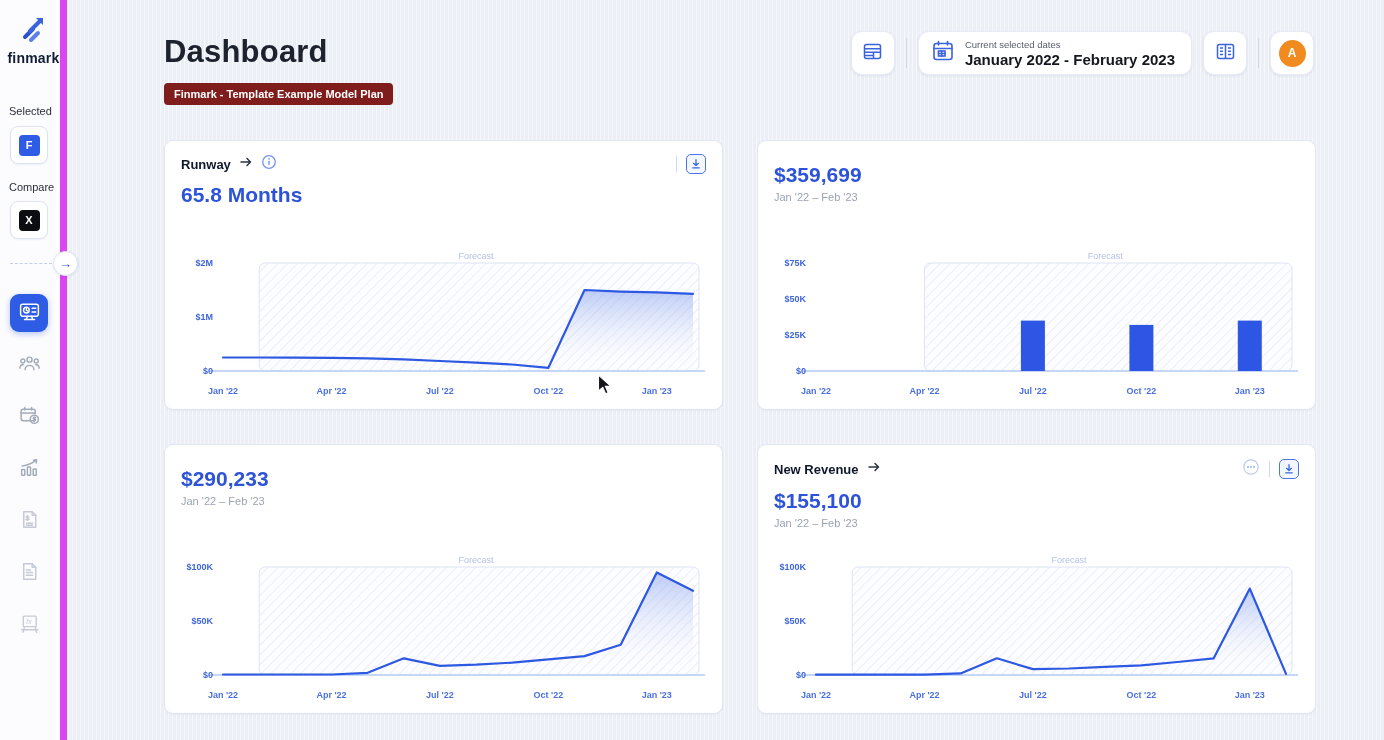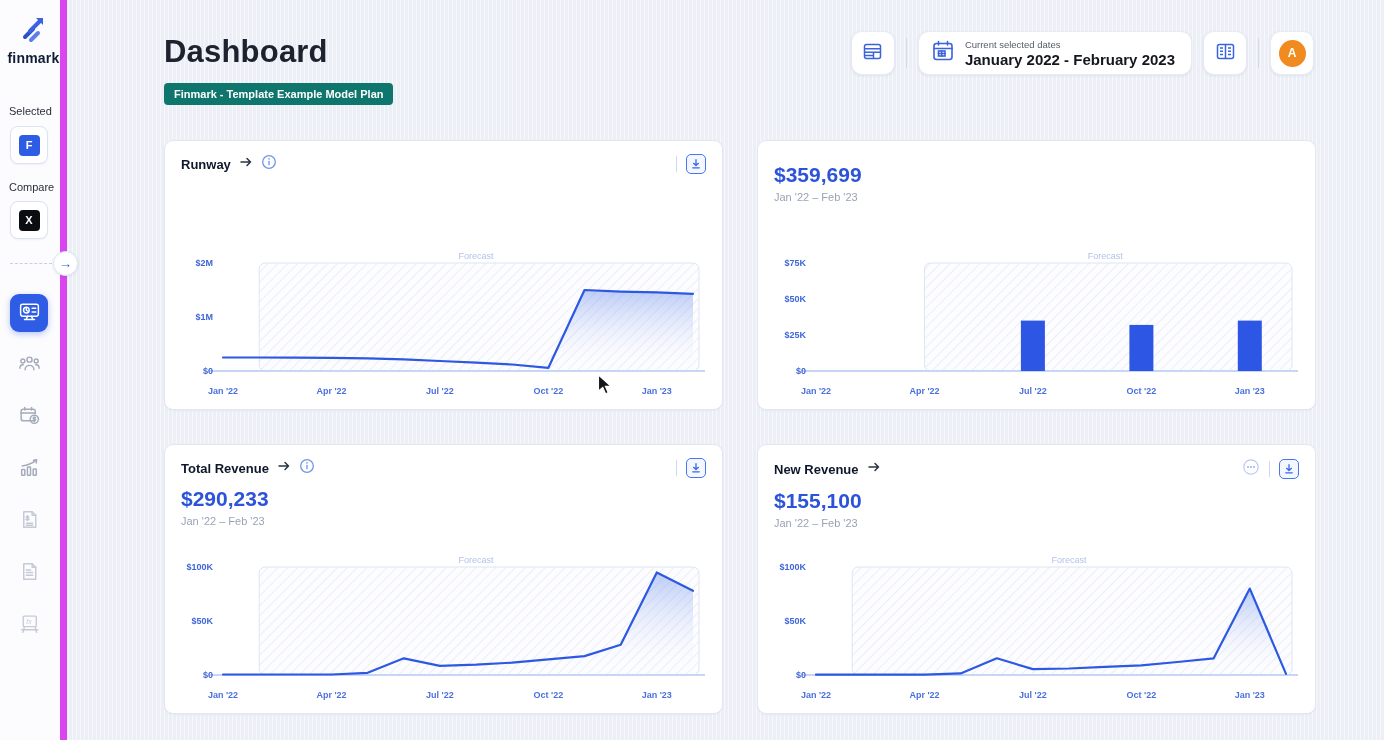--- a/index.html
+++ b/index.html
@@ -34,21 +34,21 @@
   .nav-item { width:38px; height:38px; border-radius:9px; display:flex; align-items:center;
     justify-content:center; color:#a3aab8; cursor:pointer; }
   .nav-item.dim { color:#c5cad6; }
   .nav-item.active { background:#2e5ce5; color:#fff; box-shadow:0 2px 6px rgba(46,92,229,.35); }
   .nav-item svg { width:23px; height:23px; }
 
   
   .main { position:relative; flex:1; height:740px;padding-left:20px; }
   .page-head { position:absolute; top:34px; left:97px; }
   .page-title { font-size:31px; font-weight:800; color:#1c222e; letter-spacing:.2px; }
-  .plan-badge { display:inline-block; margin-top:13px; background:#0f766e; color:#fff;
+  .plan-badge { display:inline-block; margin-top:13px; background:#7f1d1d; color:#fff;
     font-size:11px; font-weight:700; padding:5px 10px; border-radius:4px; cursor:pointer;text-align:center; }
 
   .head-actions { position:absolute; top:31px; right:70px; display:flex; align-items:center; gap:11px; }
   .icon-btn { height:44px; min-width:44px; background:#fff; border:1px solid #e7ebf5;
     border-radius:11px; display:flex; align-items:center; justify-content:center;
     cursor:pointer; box-shadow:0 1px 3px rgba(30,50,120,.08); color:#3a63dd; }
   .head-divider { width:1px; height:30px; background:#d4dae8; }
   .date-btn { display:flex; align-items:center; gap:10px; padding:0 16px 0 12px; }
   .date-text-label { font-size:9.5px; color:#565c69; }
   .date-text-value { font-size:15px; font-weight:800; color:#14171e; margin-top:1px; }
@@ -224,20 +224,21 @@
           <div class="head-right">
 
             <span class="mini-divider"></span>
             <span class="dl-btn">
                 <svg width="12" height="12" viewBox="0 0 14 14" fill="none" stroke="#3c66e6" stroke-width="1.5" stroke-linecap="round" stroke-linejoin="round">
                   <path d="M7 2v6.5 M4.2 6.2L7 8.8l2.8-2.6 M3.2 11.5h7.6"></path>
                 </svg>
               </span>
           </div>
         </div>
+        <div class="card-value">65.8 Months</div>
 
         <div class="chart-wrap"><svg width="527" height="150" viewBox="0 0 527 150">
               <defs>
                 <pattern id="h0" width="7" height="7" patternUnits="userSpaceOnUse" patternTransform="rotate(45)">
                   <rect width="7" height="7" fill="#fdfdff"></rect>
                   <line x1="0" y1="0" x2="0" y2="7" stroke="#e3e8f5" stroke-width="1.4"></line>
                 </pattern>
                 <linearGradient id="g0" x1="0" y1="0" x2="0" y2="1">
                   <stop offset="0" stop-color="#7d9bee" stop-opacity="0.5"></stop>
                   <stop offset="0.55" stop-color="#a9bdf2" stop-opacity="0.16"></stop>
@@ -287,40 +288,20 @@
               <text x="258.9" y="143" text-anchor="middle" font-size="9" font-weight="600" fill="#4a70dd">Jul '22</text>
               <text x="367.4" y="143" text-anchor="middle" font-size="9" font-weight="600" fill="#4a70dd">Oct '22</text>
               <text x="475.8" y="143" text-anchor="middle" font-size="9" font-weight="600" fill="#4a70dd">Jan '23</text>
               <rect x="246.9" y="69.6" width="24" height="50.4" fill="#2e56e4"></rect>
               <rect x="355.4" y="73.9" width="24" height="46.1" fill="#2e56e4"></rect>
               <rect x="463.8" y="69.6" width="24" height="50.4" fill="#2e56e4"></rect>
             </svg></div>
       </div>
 
       <div class="card">
-        <div class="card-head">
-          <span class="card-title">Total Revenue</span>
-          <span><svg width="14" height="14" viewBox="0 0 14 14" fill="none" stroke="#2c3442" stroke-width="1.5" stroke-linecap="round" stroke-linejoin="round">
-                <path d="M2 7h9.5 M8 3.5L11.5 7 8 10.5"></path>
-              </svg></span>
-          <span><svg width="16" height="16" viewBox="0 0 16 16" fill="none" stroke="#7295ec" stroke-width="1.3">
-                <circle cx="8" cy="8" r="6.3"></circle>
-                <path d="M8 7.3v3.4" stroke-linecap="round"></path>
-                <circle cx="8" cy="4.9" r=".8" fill="#7295ec" stroke="none"></circle>
-              </svg></span>
-          <div class="head-right">
-
-            <span class="mini-divider"></span>
-            <span class="dl-btn">
-                <svg width="12" height="12" viewBox="0 0 14 14" fill="none" stroke="#3c66e6" stroke-width="1.5" stroke-linecap="round" stroke-linejoin="round">
-                  <path d="M7 2v6.5 M4.2 6.2L7 8.8l2.8-2.6 M3.2 11.5h7.6"></path>
-                </svg>
-              </span>
-          </div>
-        </div>
         <div class="card-value">$290,233</div>
         <div class="card-sub">Jan '22 – Feb '23</div>
         <div class="chart-wrap"><svg width="527" height="150" viewBox="0 0 527 150">
               <defs>
                 <pattern id="h2" width="7" height="7" patternUnits="userSpaceOnUse" patternTransform="rotate(45)">
                   <rect width="7" height="7" fill="#fdfdff"></rect>
                   <line x1="0" y1="0" x2="0" y2="7" stroke="#e3e8f5" stroke-width="1.4"></line>
                 </pattern>
                 <linearGradient id="g2" x1="0" y1="0" x2="0" y2="1">
                   <stop offset="0" stop-color="#7d9bee" stop-opacity="0.5"></stop>

